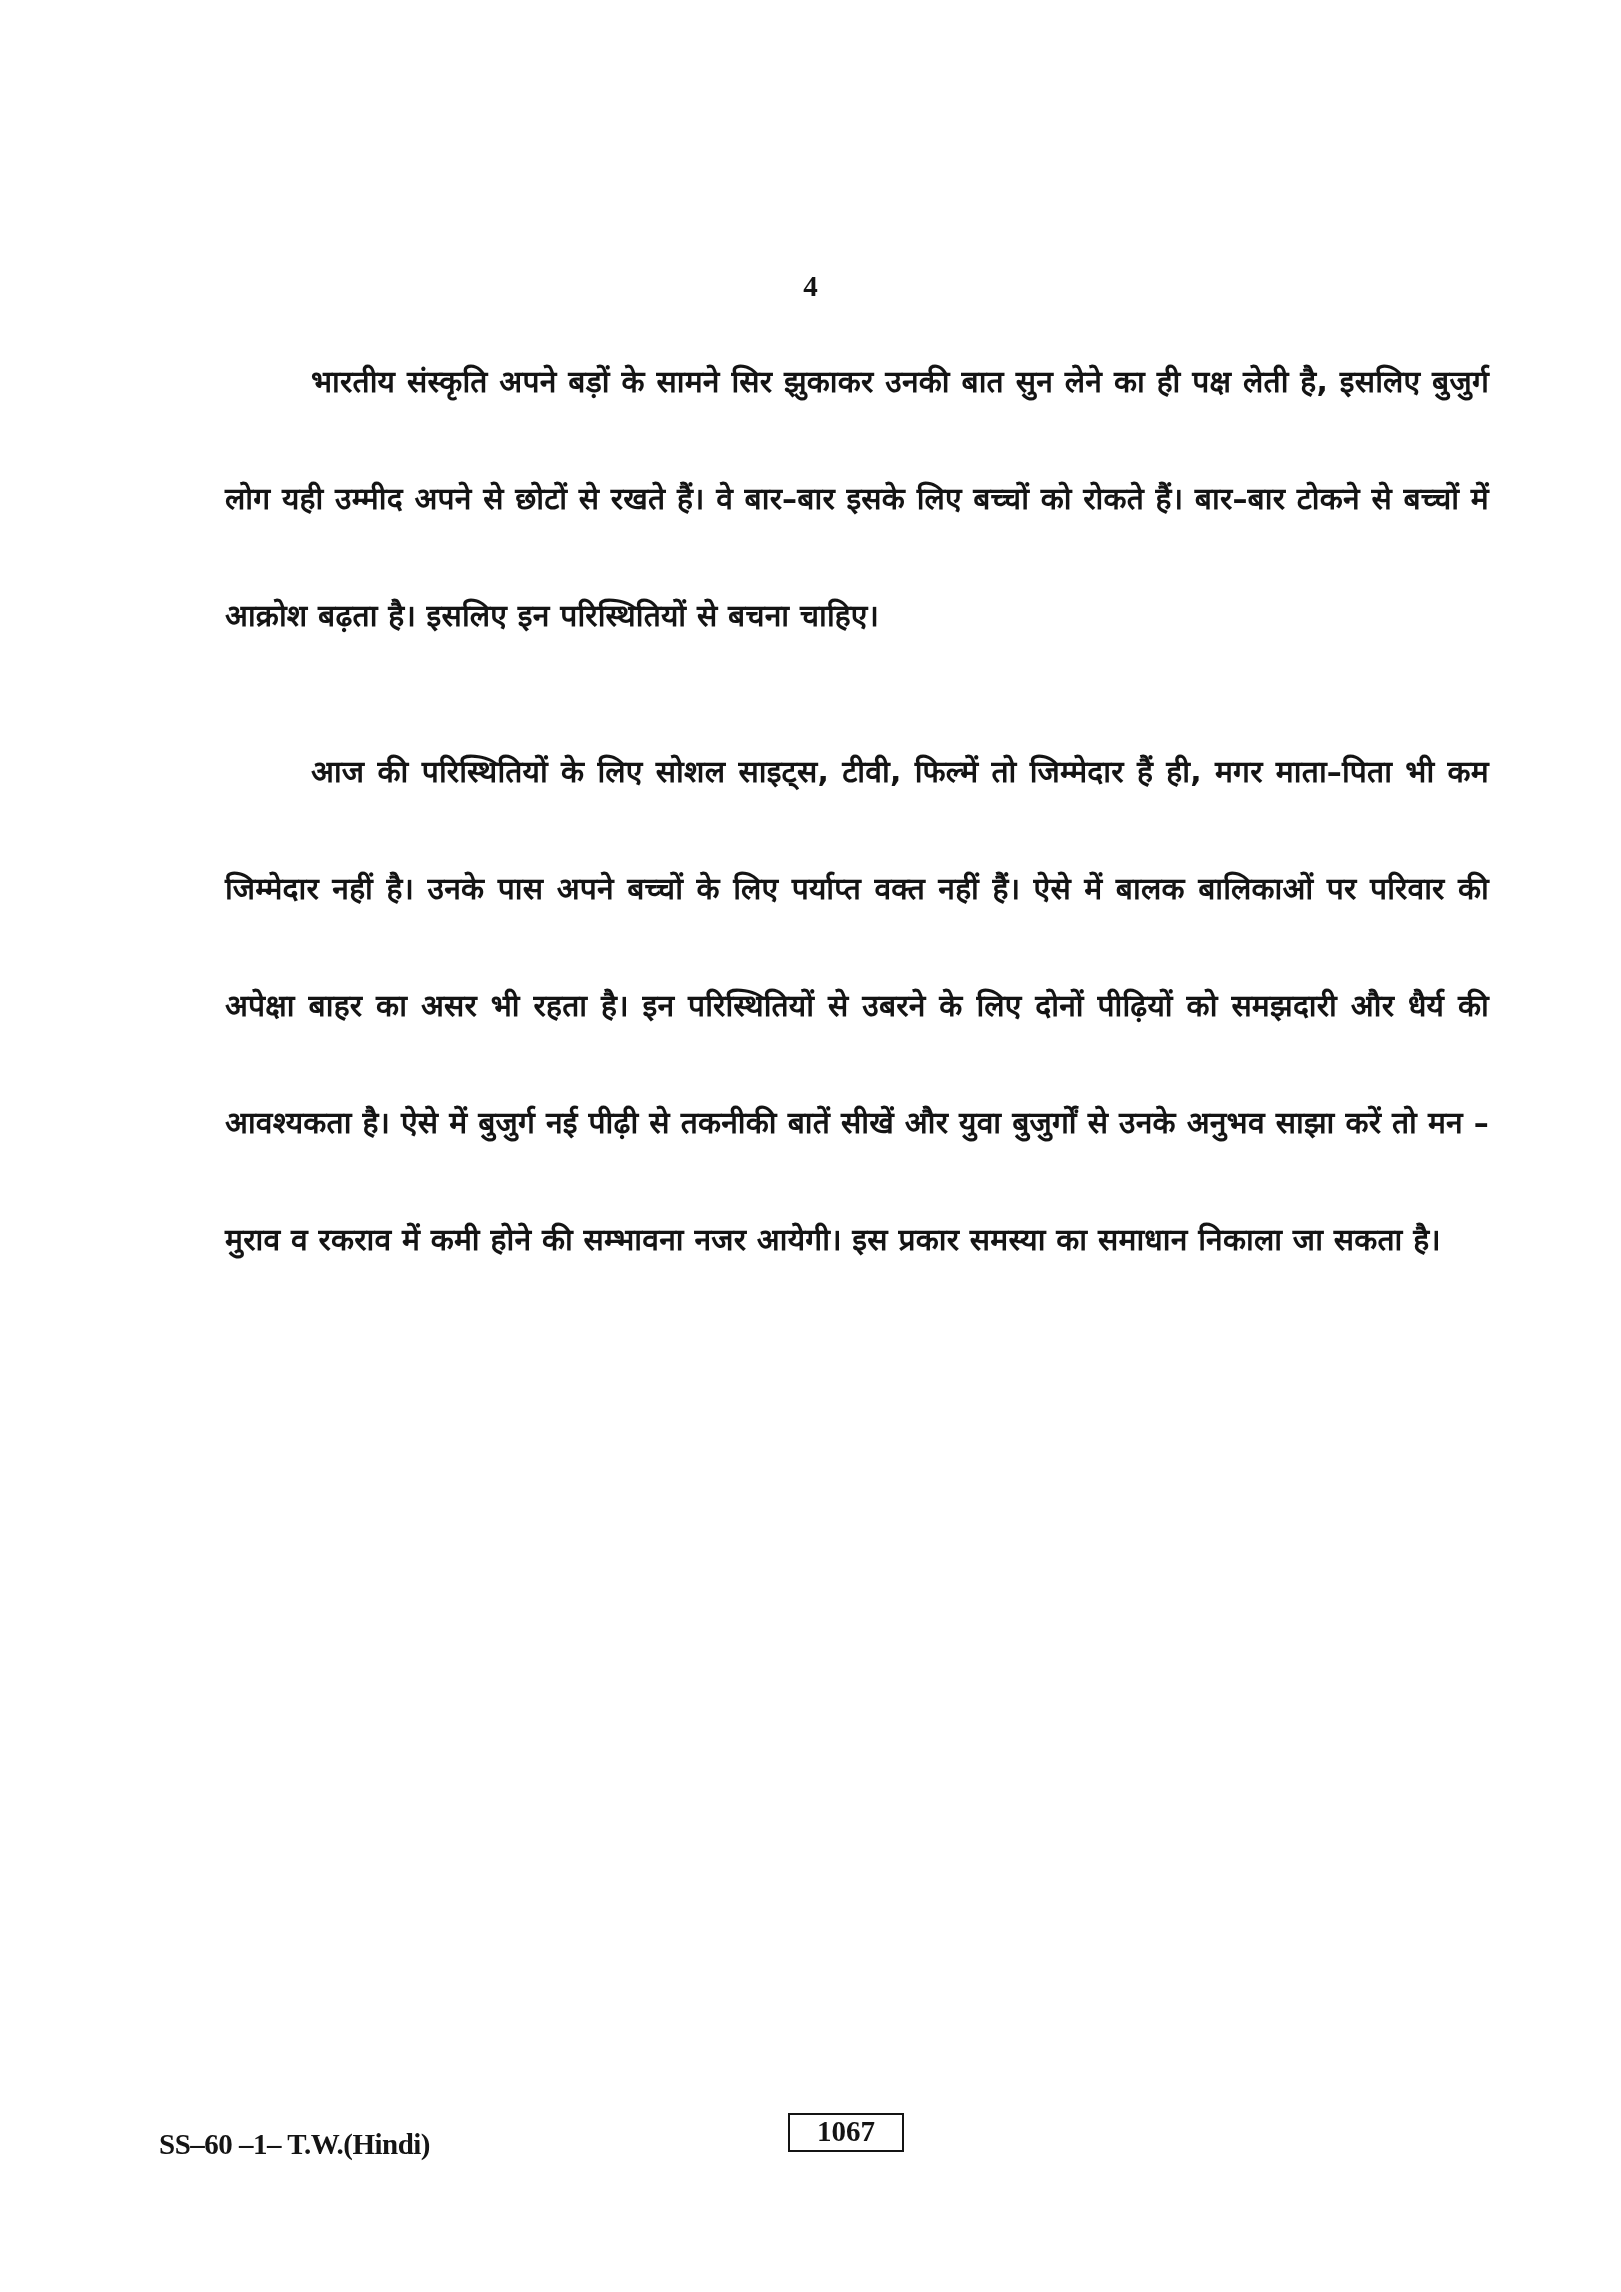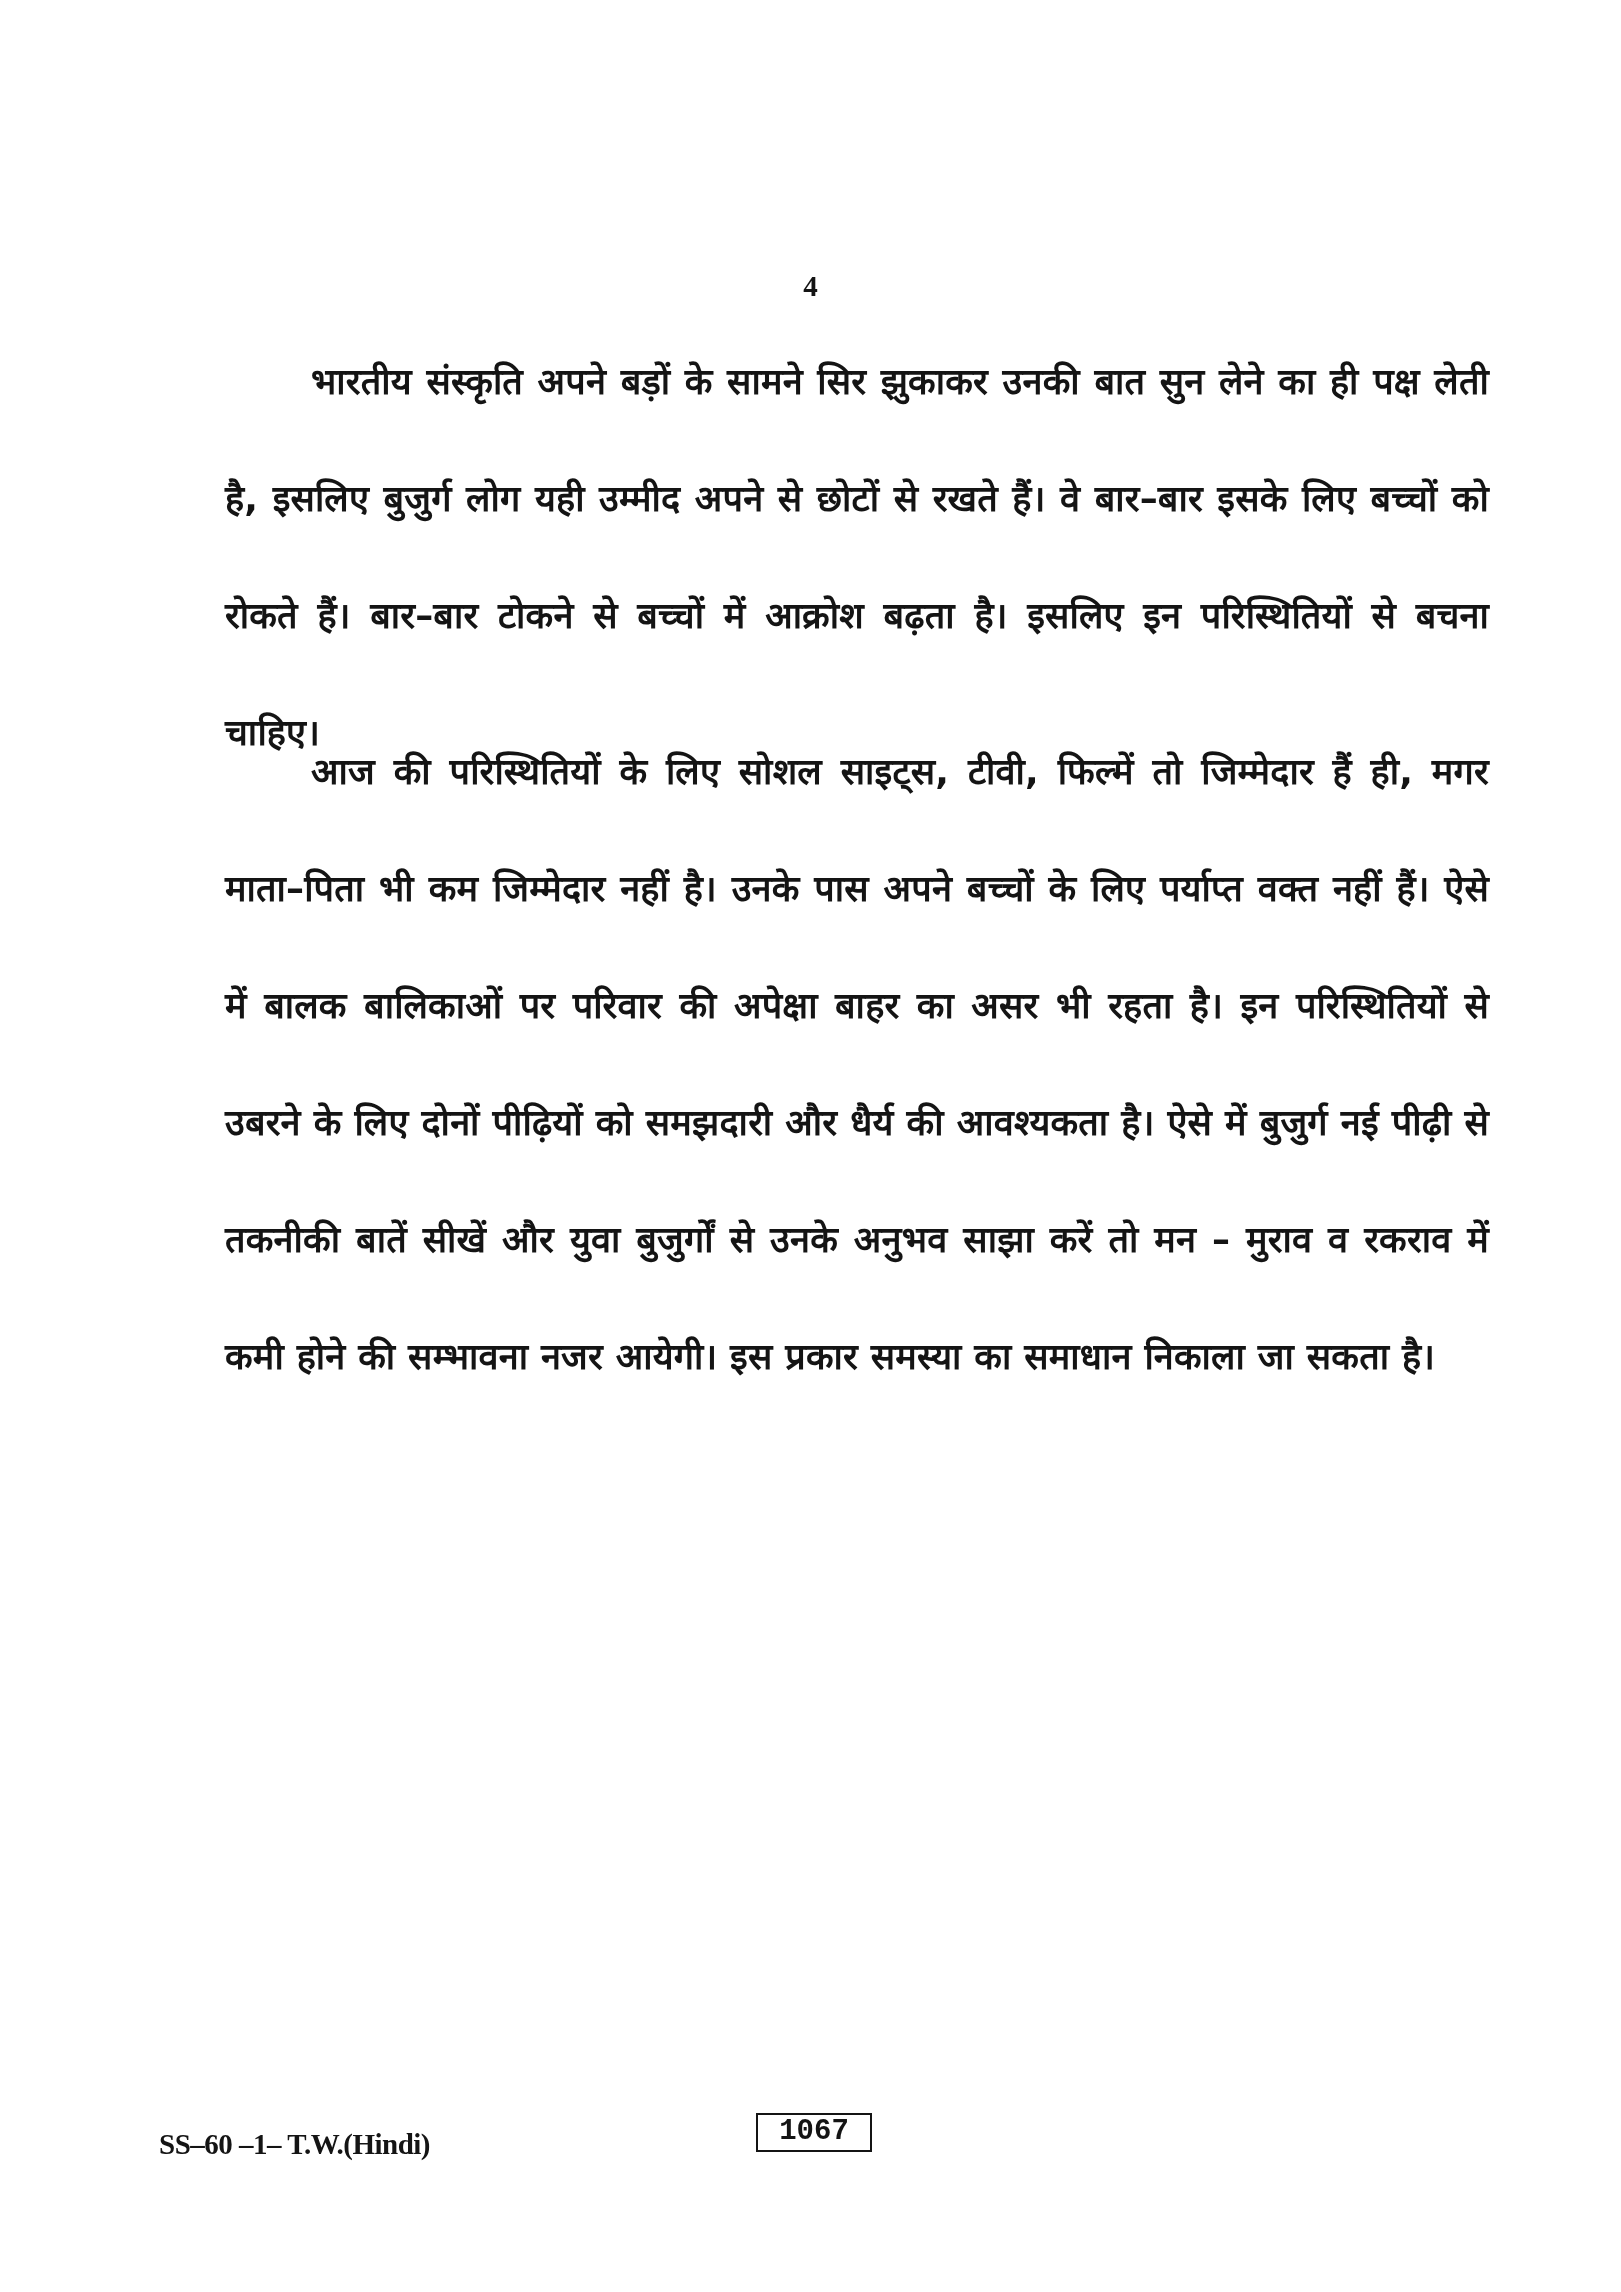--- a/index.html
+++ b/index.html
@@ -26,48 +26,48 @@
       font-size: 29px;
       line-height: 39px;
     }
     .paragraph {
       position: absolute;
       left: 225px;
       width: 1264px;
       margin: 0;
       font-family: "DejaVu Sans", "Liberation Sans", sans-serif;
       font-weight: bold;
-      font-size: 36px;
+      font-size: 30px;
       line-height: 117px;
       text-align: justify;
       text-indent: 86px;
       letter-spacing: 0.2px;
     }
     .para-1 { top: 323px; }
     .para-2 { top: 713px; }
     .footer-code {
       position: absolute;
       left: 159px;
       top: 2125px;
       font-family: "Liberation Serif", serif;
       font-weight: bold;
       font-size: 29px;
       line-height: 39px;
       letter-spacing: -0.5px;
     }
     .footer-box {
       position: absolute;
-      left: 756px;
+      left: 788px;
       top: 2113px;
       width: 116px;
       height: 39px;
       border: 2.9px solid #141414;
       box-sizing: border-box;
       text-align: center;
-      font-family: Liberation Mono, monospace;
+      font-family: Liberation Serif, serif;
       font-weight: bold;
       font-size: 29px;
       line-height: 33px;
     }
   </style>
 </head>
 <body>
 
 <div class="page-number">4</div>
 

